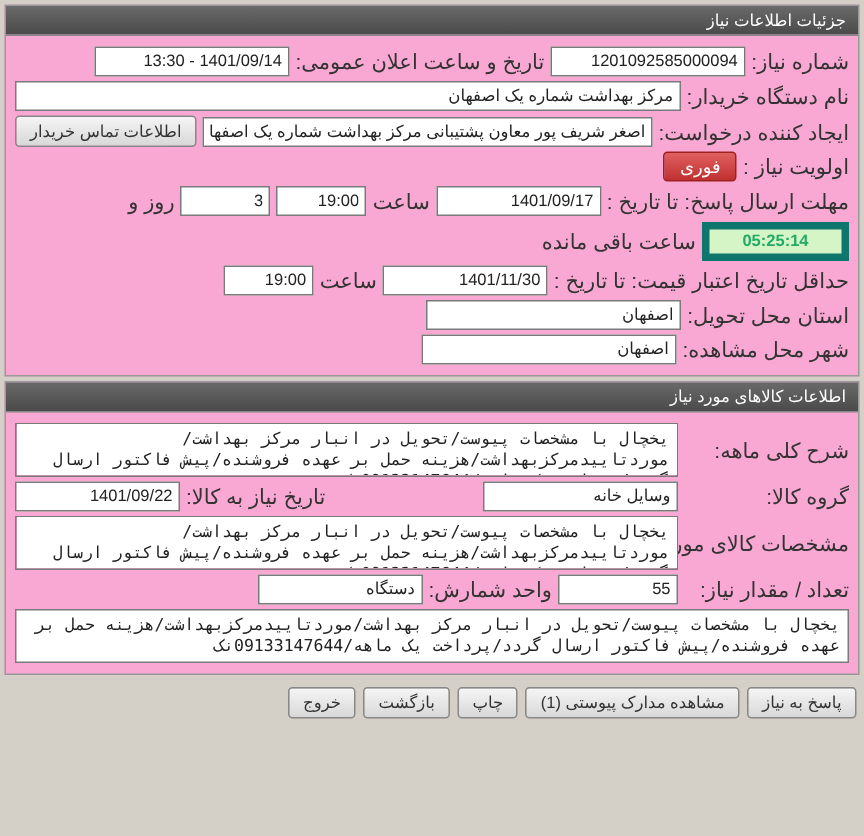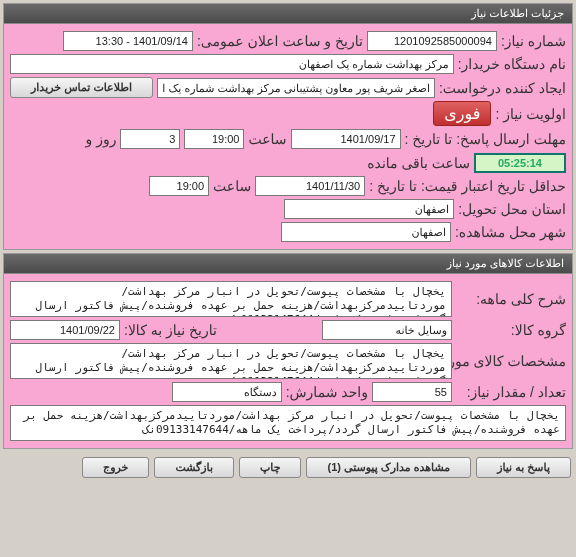--- a/index.html
+++ b/index.html
@@ -56,38 +56,37 @@
   border: 1px solid #7a7a7a;
   padding: 3px 5px;
   font-size: 11px;
   color: #222;
   line-height: 14px;
 }
 .btn {
   background: linear-gradient(to bottom, #f5f5f5, #d8d8d8);
   border: 1px solid #888;
   border-radius: 3px;
-  padding: 3px 20px;
+  padding: 3px 9px;
   font-size: 11px;
   cursor: pointer;
   color: #333;
   font-family: inherit;
-  font-weight: bold;
 }
 .badge {
   background: linear-gradient(to bottom, #e06060, #c03030);
   color: #fff;
   border: 1px solid #a02020;
   border-radius: 3px;
   padding: 2px 10px;
-  font-size: 16px;
+  font-size: 12px;
 }
 .countdown {
   background: #d6f5c6;
-  border: 2px solid #0f766e;
+  border: 5px solid #0f766e;
   padding: 2px 22px;
   color: #2a6;
   font-weight: bold;
   text-align: right;
 }
 .footer {
   display: flex;
   gap: 5px;
   padding: 5px;
   justify-content: flex-start;

